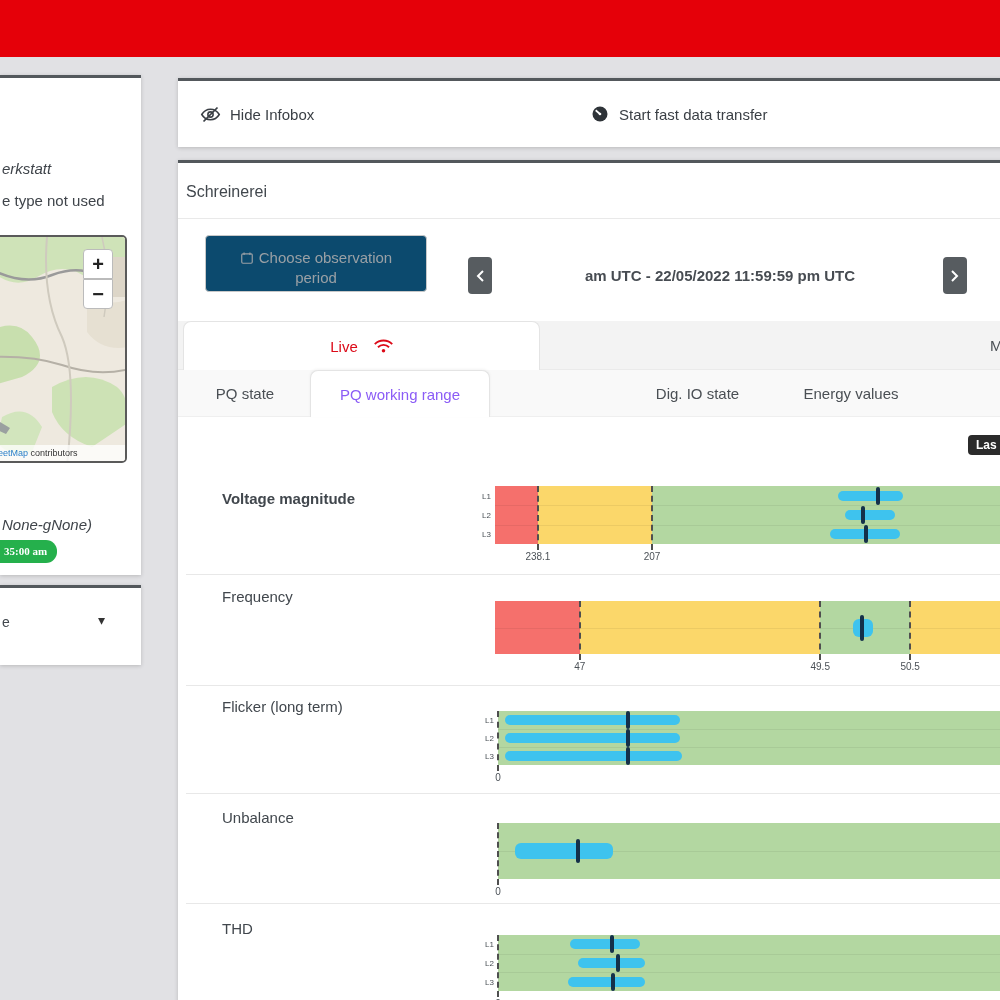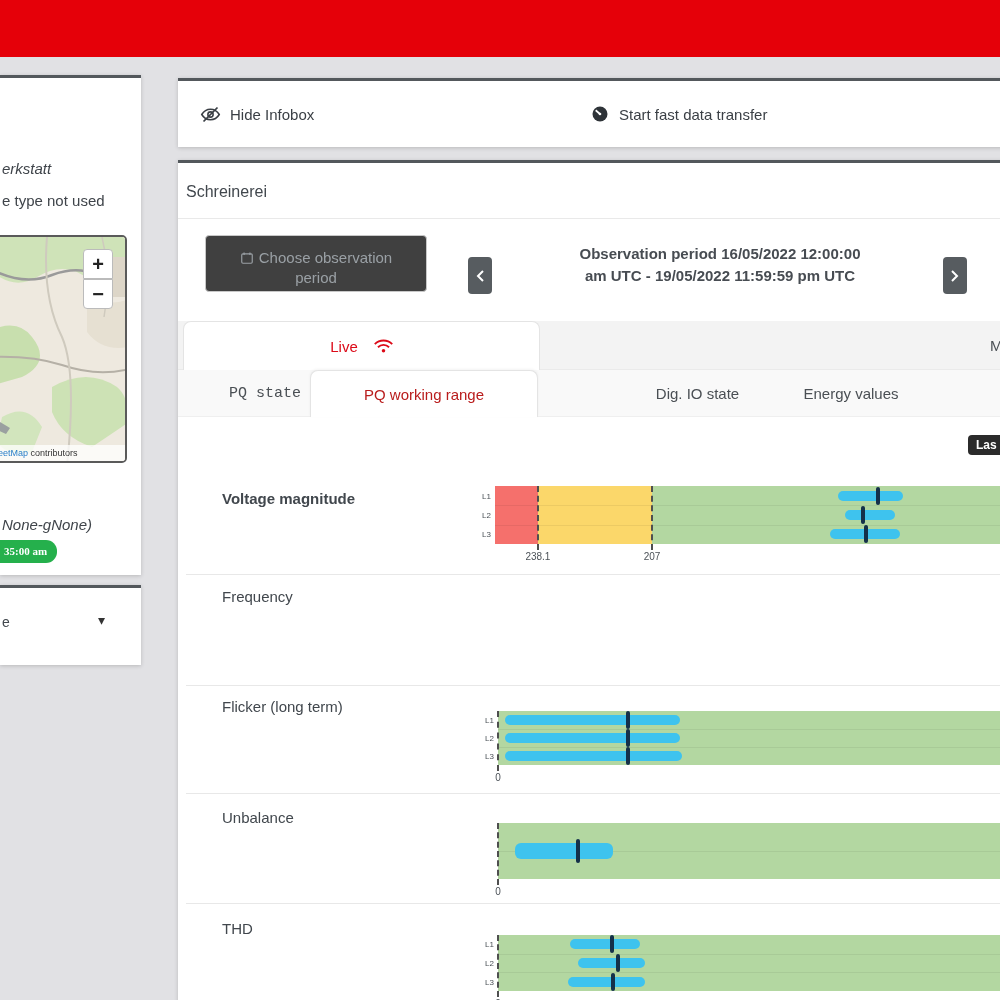--- a/index.html
+++ b/index.html
@@ -31,33 +31,33 @@
 
   
   #toolbar { left:178px; top:78px; width:830px; height:69px; }
   .tb-item { position:absolute; top:0; height:66px; display:flex; align-items:center; gap:9px; font-size:15px; color:#3a3f45; cursor:pointer; }
 
   
   #main { left:178px; top:160px; width:830px; height:845px; }
   #main-title { position:absolute; left:8px; top:20px; font-size:16px; color:#41474d; }
   #title-divider { position:absolute; left:0; top:55px; width:822px; height:1px; background:#e9e9e9; }
 
-  #choose-btn { position:absolute; left:27px; top:72px; width:222px; height:57px; background:#404040; border:1px solid #c8c8c8; border-radius:4px; color:#9aa0a5; font-size:15px; text-align:center; line-height:20px; padding-top:9px; cursor:pointer; }
+  #choose-btn { position:absolute; left:27px; top:72px; width:222px; height:57px; background:#0c4a6e; border:1px solid #c8c8c8; border-radius:4px; color:#9aa0a5; font-size:15px; text-align:center; line-height:20px; padding-top:9px; cursor:pointer; }
   .nav-arrow { position:absolute; top:94px; width:24px; height:37px; background:#575c60; border-radius:4px; border:none; display:flex; align-items:center; justify-content:center; cursor:pointer; }
   #obs-text { position:absolute; left:322px; top:80px; width:440px; text-align:center; font-size:15px; font-weight:600; color:#474c52; line-height:22px; }
 
   
   #tabstrip { position:absolute; left:0; top:158px; width:830px; height:49px; background:#f3f3f3; border-bottom:1px solid #eaeaea; }
   #tab-live { position:absolute; left:5px; top:0; width:357px; height:49px; background:#fff; border:1px solid #e4e4e4; border-bottom:none; border-radius:8px 8px 0 0; display:flex; align-items:center; justify-content:center; gap:16px; color:#dc0a18; font-size:15px; cursor:pointer; }
   #tab-events { position:absolute; left:452px; top:0; width:290px; height:49px; display:flex; align-items:center; justify-content:center; gap:8px; color:#4a4f54; font-size:15px; cursor:pointer; }
   #tab-m { position:absolute; left:812px; top:0; height:49px; display:flex; align-items:center; color:#4a4f54; font-size:15px; cursor:pointer; }
 
   #subtabstrip { position:absolute; left:0; top:207px; width:830px; height:47px; background:#f9f9f9; border-bottom:1px solid #efefef; }
   .subtab { position:absolute; top:0; height:47px; display:flex; align-items:center; justify-content:center; font-size:15px; color:#4a4f54; cursor:pointer; }
-  #subtab-active { position:absolute; left:132px; top:0; width:228px; height:47px; background:#fff; border:1px solid #e4e4e4; border-bottom:none; border-radius:8px 8px 0 0; box-shadow:0 -1px 3px rgba(0,0,0,.05); display:flex; align-items:center; justify-content:center; font-size:15px; color:#b91c1c; cursor:pointer; }
+  #subtab-active { position:absolute; left:132px; top:0; width:180px; height:47px; background:#fff; border:1px solid #e4e4e4; border-bottom:none; border-radius:8px 8px 0 0; box-shadow:0 -1px 3px rgba(0,0,0,.05); display:flex; align-items:center; justify-content:center; font-size:15px; color:#8b5cf6; cursor:pointer; }
 
   #las-badge { position:absolute; left:790px; top:272px; height:20px; background:#2b2b2b; color:#fff; font-size:12px; font-weight:bold; border-radius:4px; line-height:20px; padding:0 8px; }
 
   
   .chart-label { position:absolute; left:44px; font-size:15px; color:#41474d; }
   .row-divider { position:absolute; left:8px; width:814px; height:1px; background:#e8e8e8; }
   .chart-area { position:absolute; overflow:visible; }
   .zone-wrap { position:relative; width:100%; }
   .zone { position:absolute; top:0; height:100%; }
   .innerline { position:absolute; left:0; width:100%; height:1px; background:rgba(0,0,0,.06); }
@@ -139,22 +139,22 @@
       <line x1="17" y1="2.5" x2="17" y2="7" stroke="#9aa0a5" stroke-width="2"></line>
     </svg><span>Choose observation</span><br>
     <span>period</span>
   </button>
   <button class="nav-arrow" style="left:290px;">
     <svg width="8" height="12" viewBox="0 0 8 12">
         <path d="M7 1 L2 6 L7 11" stroke="#fff" stroke-width="2" fill="none"></path>
       </svg>
   </button>
   <div id="obs-text">
-    <span>Observation period 16/05/2022 12:00:00</span><br>
-    <span>am UTC - 19/05/2022 11:59:59 pm UTC</span>
+    <br>
+    <span>am UTC - 22/05/2022 11:59:59 pm UTC</span>
   </div>
   <button class="nav-arrow" style="left:765px;">
     <svg width="8" height="12" viewBox="0 0 8 12">
         <path d="M1 1 L6 6 L1 11" stroke="#fff" stroke-width="2" fill="none"></path>
       </svg>
   </button>
 
   <div id="tabstrip">
     <div id="tab-live">
       <span>Live</span>
@@ -163,21 +163,21 @@
         <path d="M5 10 C9 6 15 6 19 10" stroke="#dc0a18" stroke-width="2.4" fill="none"></path>
         <circle cx="12" cy="14.5" r="2.2" fill="#dc0a18"></circle>
       </svg>
     </div>
     <div id="tab-m">
         <span>M</span>
       </div>
   </div>
 
   <div id="subtabstrip">
-    <div class="subtab" style="left:42px; width:90px;font-family:Liberation Mono, monospace;">PQ state</div>
+    <div class="subtab" style="left:22px; width:90px;">PQ state</div>
     <div id="subtab-active">PQ working range</div>
     <div class="subtab" style="left:462px; width:115px;">Dig. IO state</div>
     <div class="subtab" style="left:608px; width:130px;">Energy values</div>
   </div>
 
   <div id="las-badge">Las</div>
 
   <div class="chart-label" style="top:327px;font-weight:bold;">Voltage magnitude</div>
   <div class="chart-area" style="left:317px; top:323px; width:505px; height:58px;">
       <div class="zone-wrap" style="height: 58px;">
@@ -197,20 +197,37 @@
         <div class="rowlab" style="top: 44.3333px;">L3</div>
         <div class="bar" style="left: 66.3%; width: 13.9%; top: 43.3333px; height: 10px; background: rgb(62, 195, 238);"></div>
         <div class="mark" style="left: 73.5%; top: 39.3333px; height: 18px; background: rgb(20, 48, 74);"></div>
       </div>
       <div class="ticklab" style="left: 8.5%; top: 65px;">238.1</div>
       <div class="ticklab" style="left: 31.1%; top: 65px;">207</div>
     </div>
   <div class="row-divider" style="top:411px;"></div>
 
   <div class="chart-label" style="top:425px;">Frequency</div>
+  <div class="chart-area" style="left:317px; top:438px; width:505px; height:53px;">
+      <div class="zone-wrap" style="height: 53px;">
+        <div class="zone" style="left: 0%; width: 16.8%; background: rgb(245, 112, 108);"></div>
+        <div class="zone" style="left: 16.8%; width: 47.6%; background: rgb(251, 215, 106);"></div>
+        <div class="zone" style="left: 64.4%; width: 17.8%; background: rgb(179, 215, 161);"></div>
+        <div class="zone" style="left: 82.2%; width: 17.8%; background: rgb(251, 215, 106);"></div>
+        <div class="innerline" style="top: 50%;"></div>
+        <div class="dash" style="left: 16.8%; height: 59px;"></div>
+        <div class="dash" style="left: 64.4%; height: 59px;"></div>
+        <div class="dash" style="left: 82.2%; height: 59px;"></div>
+        <div class="bar" style="left: 70.9%; width: 4%; top: 17.5px; height: 18px; background: rgb(62, 195, 238);"></div>
+        <div class="mark" style="left: 72.7%; top: 13.5px; height: 26px; background: rgb(20, 48, 74);"></div>
+      </div>
+      <div class="ticklab" style="left: 16.8%; top: 60px;">47</div>
+      <div class="ticklab" style="left: 64.4%; top: 60px;">49.5</div>
+      <div class="ticklab" style="left: 82.2%; top: 60px;">50.5</div>
+    </div>
   <div class="row-divider" style="top:522px;"></div>
 
   <div class="chart-label" style="top:535px;">Flicker (long term)</div>
   <div class="chart-area" style="left:320px; top:548px; width:502px; height:54px;">
       <div class="zone-wrap" style="height: 54px;">
         <div class="zone" style="left: 0%; width: 100%; background: rgb(179, 215, 161);"></div>
         <div class="innerline" style="top: 33.3333%;"></div>
         <div class="innerline" style="top: 66.6667%;"></div>
         <div class="dash" style="left: 0%; height: 60px;"></div>
         <div class="rowlab" style="top: 5px;">L1</div>

